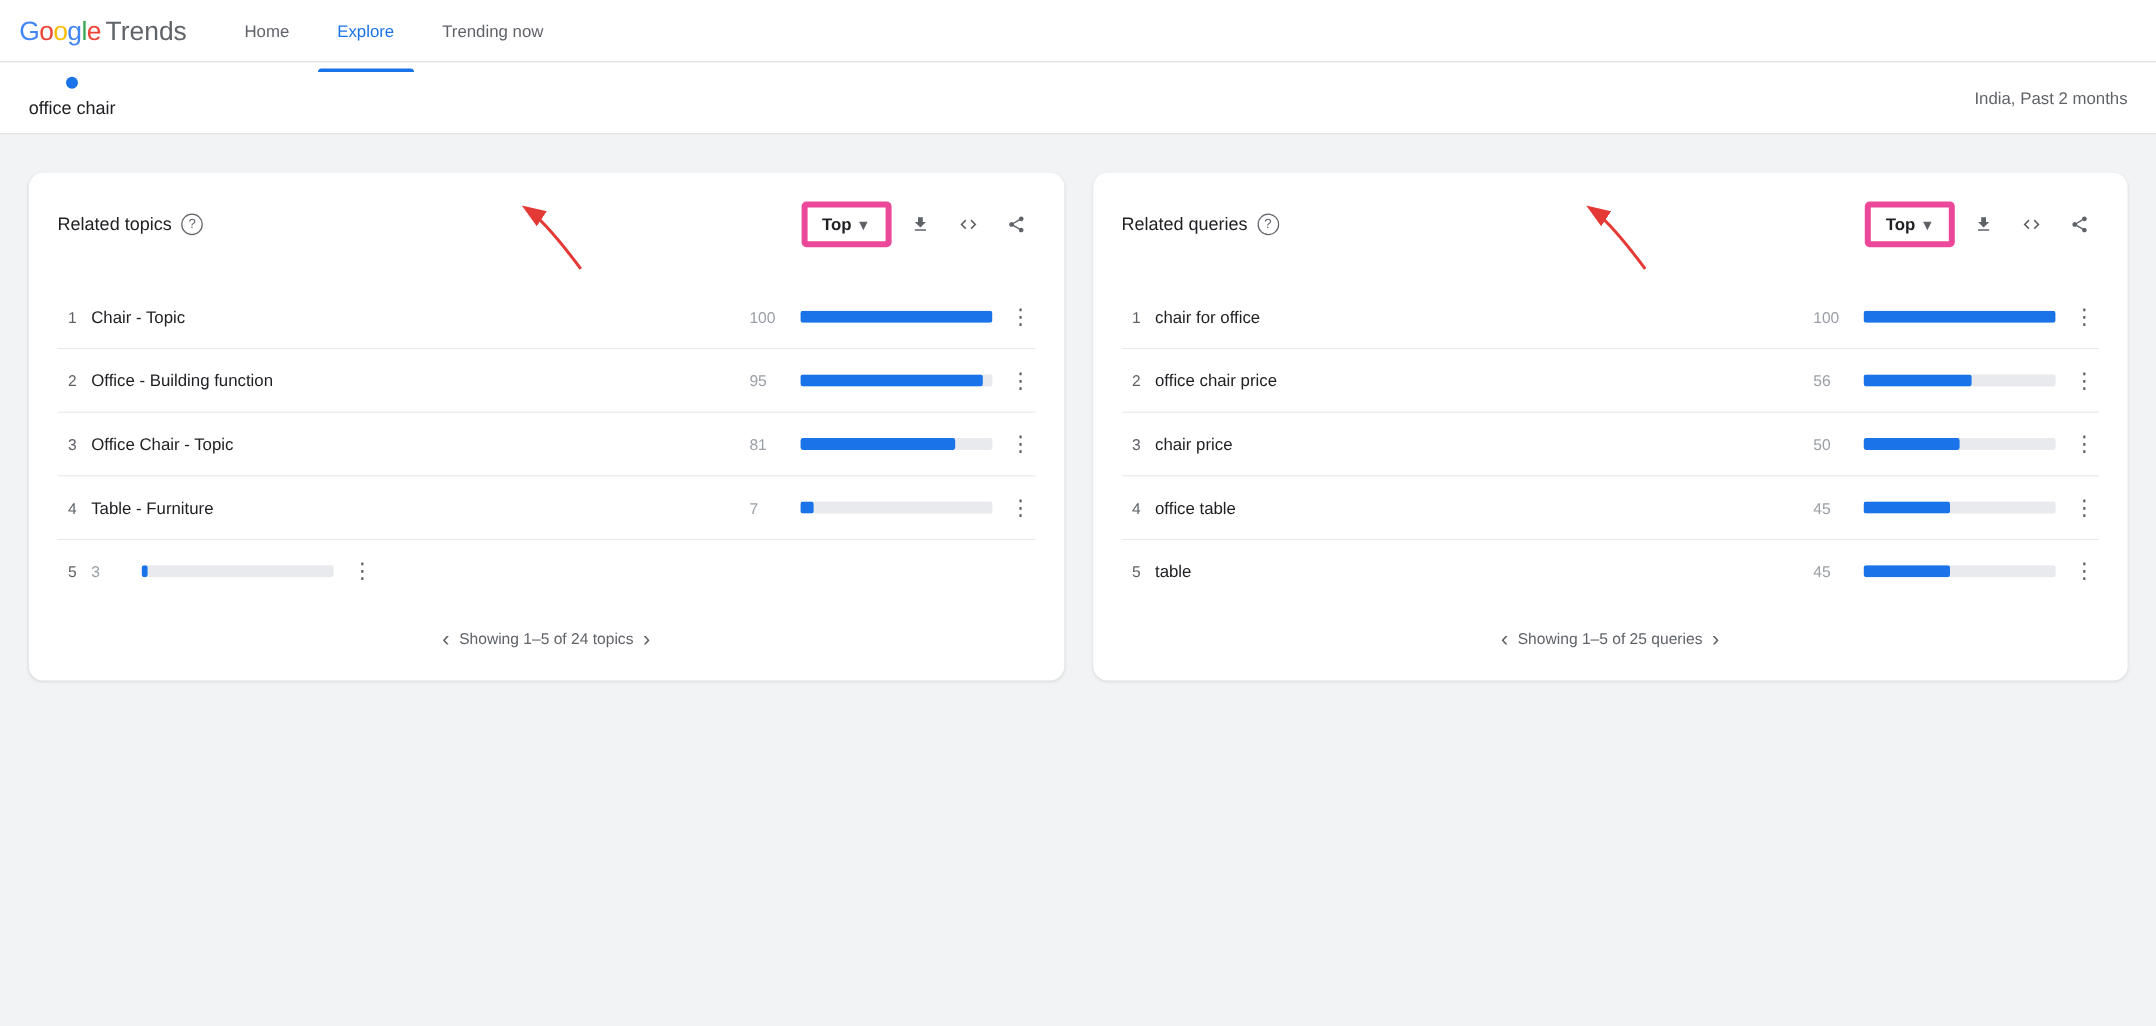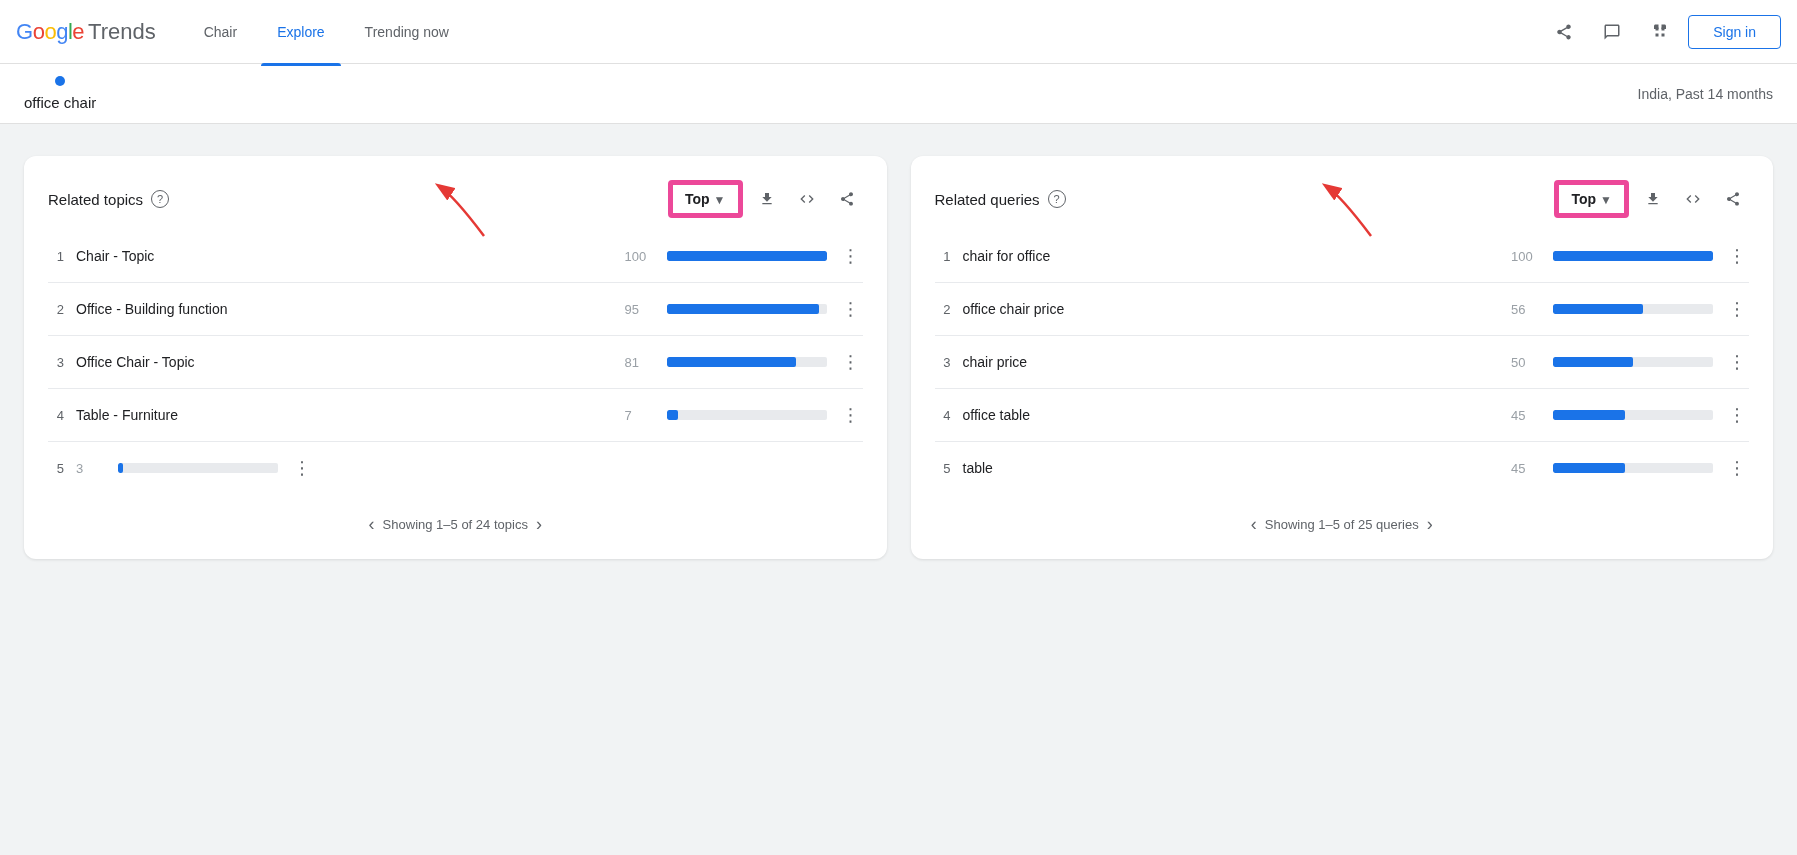--- a/index.html
+++ b/index.html
@@ -4,21 +4,21 @@
   <style>
     * { box-sizing: border-box; margin: 0; padding: 0; }
     body { font-family: 'Google Sans', Arial, sans-serif; background: #f1f3f4; color: #202124; }
 
     
     .header {
       background: #fff;
       display: flex;
       align-items: center;
       padding: 0 16px;
-      height: 64px;
+      height: 52px;
       border-bottom: 1px solid #e0e0e0;
       position: relative;
     }
     .logo {
       display: flex;
       align-items: center;
       margin-right: 32px;
     }
     .logo-google {
       font-size: 22px;
@@ -112,21 +112,21 @@
       flex: 1;
       padding: 24px;
       box-shadow: 0 1px 3px rgba(0,0,0,0.1);
     }
 
     
     .card-header {
       display: flex;
       align-items: center;
       justify-content: space-between;
-      margin-bottom: 12px;
+      margin-bottom: 32px;
     }
     .card-title-group {
       display: flex;
       align-items: center;
       gap: 8px;
     }
     .card-title {
       font-size: 15px;
       color: #202124;
       font-weight: 500;
@@ -245,51 +245,32 @@
 <body>
 
 <header class="header">
   <div class="logo">
     <span class="logo-google">
       <span class="logo-g">G</span><span class="logo-o1">o</span><span class="logo-o2">o</span><span class="logo-g2">g</span><span class="logo-l">l</span><span class="logo-e">e</span>
     </span>
     <span class="logo-trends">Trends</span>
   </div>
   <nav class="nav">
-    <a class="nav-item">Chair</a>
+    <a class="nav-item">Home</a>
     <a class="nav-item active">Explore</a>
     <a class="nav-item">Trending now</a>
   </nav>
-  <div class="header-right">
-    <div class="icon-btn">
-      <svg width="18" height="18" viewBox="0 0 24 24" fill="currentColor">
-          <path d="M18 16.08c-.76 0-1.44.3-1.96.77L8.91 12.7c.05-.23.09-.46.09-.7s-.04-.47-.09-.7l7.05-4.11c.54.5 1.25.81 2.04.81 1.66 0 3-1.34 3-3s-1.34-3-3-3-3 1.34-3 3c0 .24.04.47.09.7L8.04 9.81C7.5 9.31 6.79 9 6 9c-1.66 0-3 1.34-3 3s1.34 3 3 3c.79 0 1.5-.31 2.04-.81l7.12 4.16c-.05.21-.08.43-.08.65 0 1.61 1.31 2.92 2.92 2.92 1.61 0 2.92-1.31 2.92-2.92s-1.31-2.92-2.92-2.92z"></path>
-        </svg>
-    </div>
-    <div class="icon-btn">
-      <svg width="18" height="18" viewBox="0 0 24 24" fill="currentColor">
-          <path d="M20 2H4c-1.1 0-2 .9-2 2v18l4-4h14c1.1 0 2-.9 2-2V4c0-1.1-.9-2-2-2zm0 14H5.17L4 17.17V4h16v12z"></path>
-        </svg>
-    </div>
-    <div class="icon-btn">
-      <svg width="18" height="18" viewBox="0 0 24 24" fill="currentColor">
-          <path d="M6 10h4V6H6v4zm0 8h4v-4H6v4zm8 0h4v-4h-4v4zm0-8h4V6h-4v4z"></path>
-          <path d="M10 2H6C4.9 2 4 2.9 4 4v4h6V2zm8 0h-4v6h6V4c0-1.1-.9-2-2-2z"></path>
-        </svg>
-    </div>
-    <button class="sign-in-btn">Sign in</button>
-  </div>
 </header>
 
 <div class="sub-header">
   <div class="search-term">
     <div class="dot"></div>
     <span>office chair</span>
   </div>
-  <div class="region-info">India, Past 14 months</div>
+  <div class="region-info">India, Past 2 months</div>
 </div>
 
 <div class="main">
   <div class="cards-row">
 
     <div class="card-wrapper">
       <div class="card">
         <div class="card-header">
           <div class="card-title-group">
             <span class="card-title">Related topics</span>

